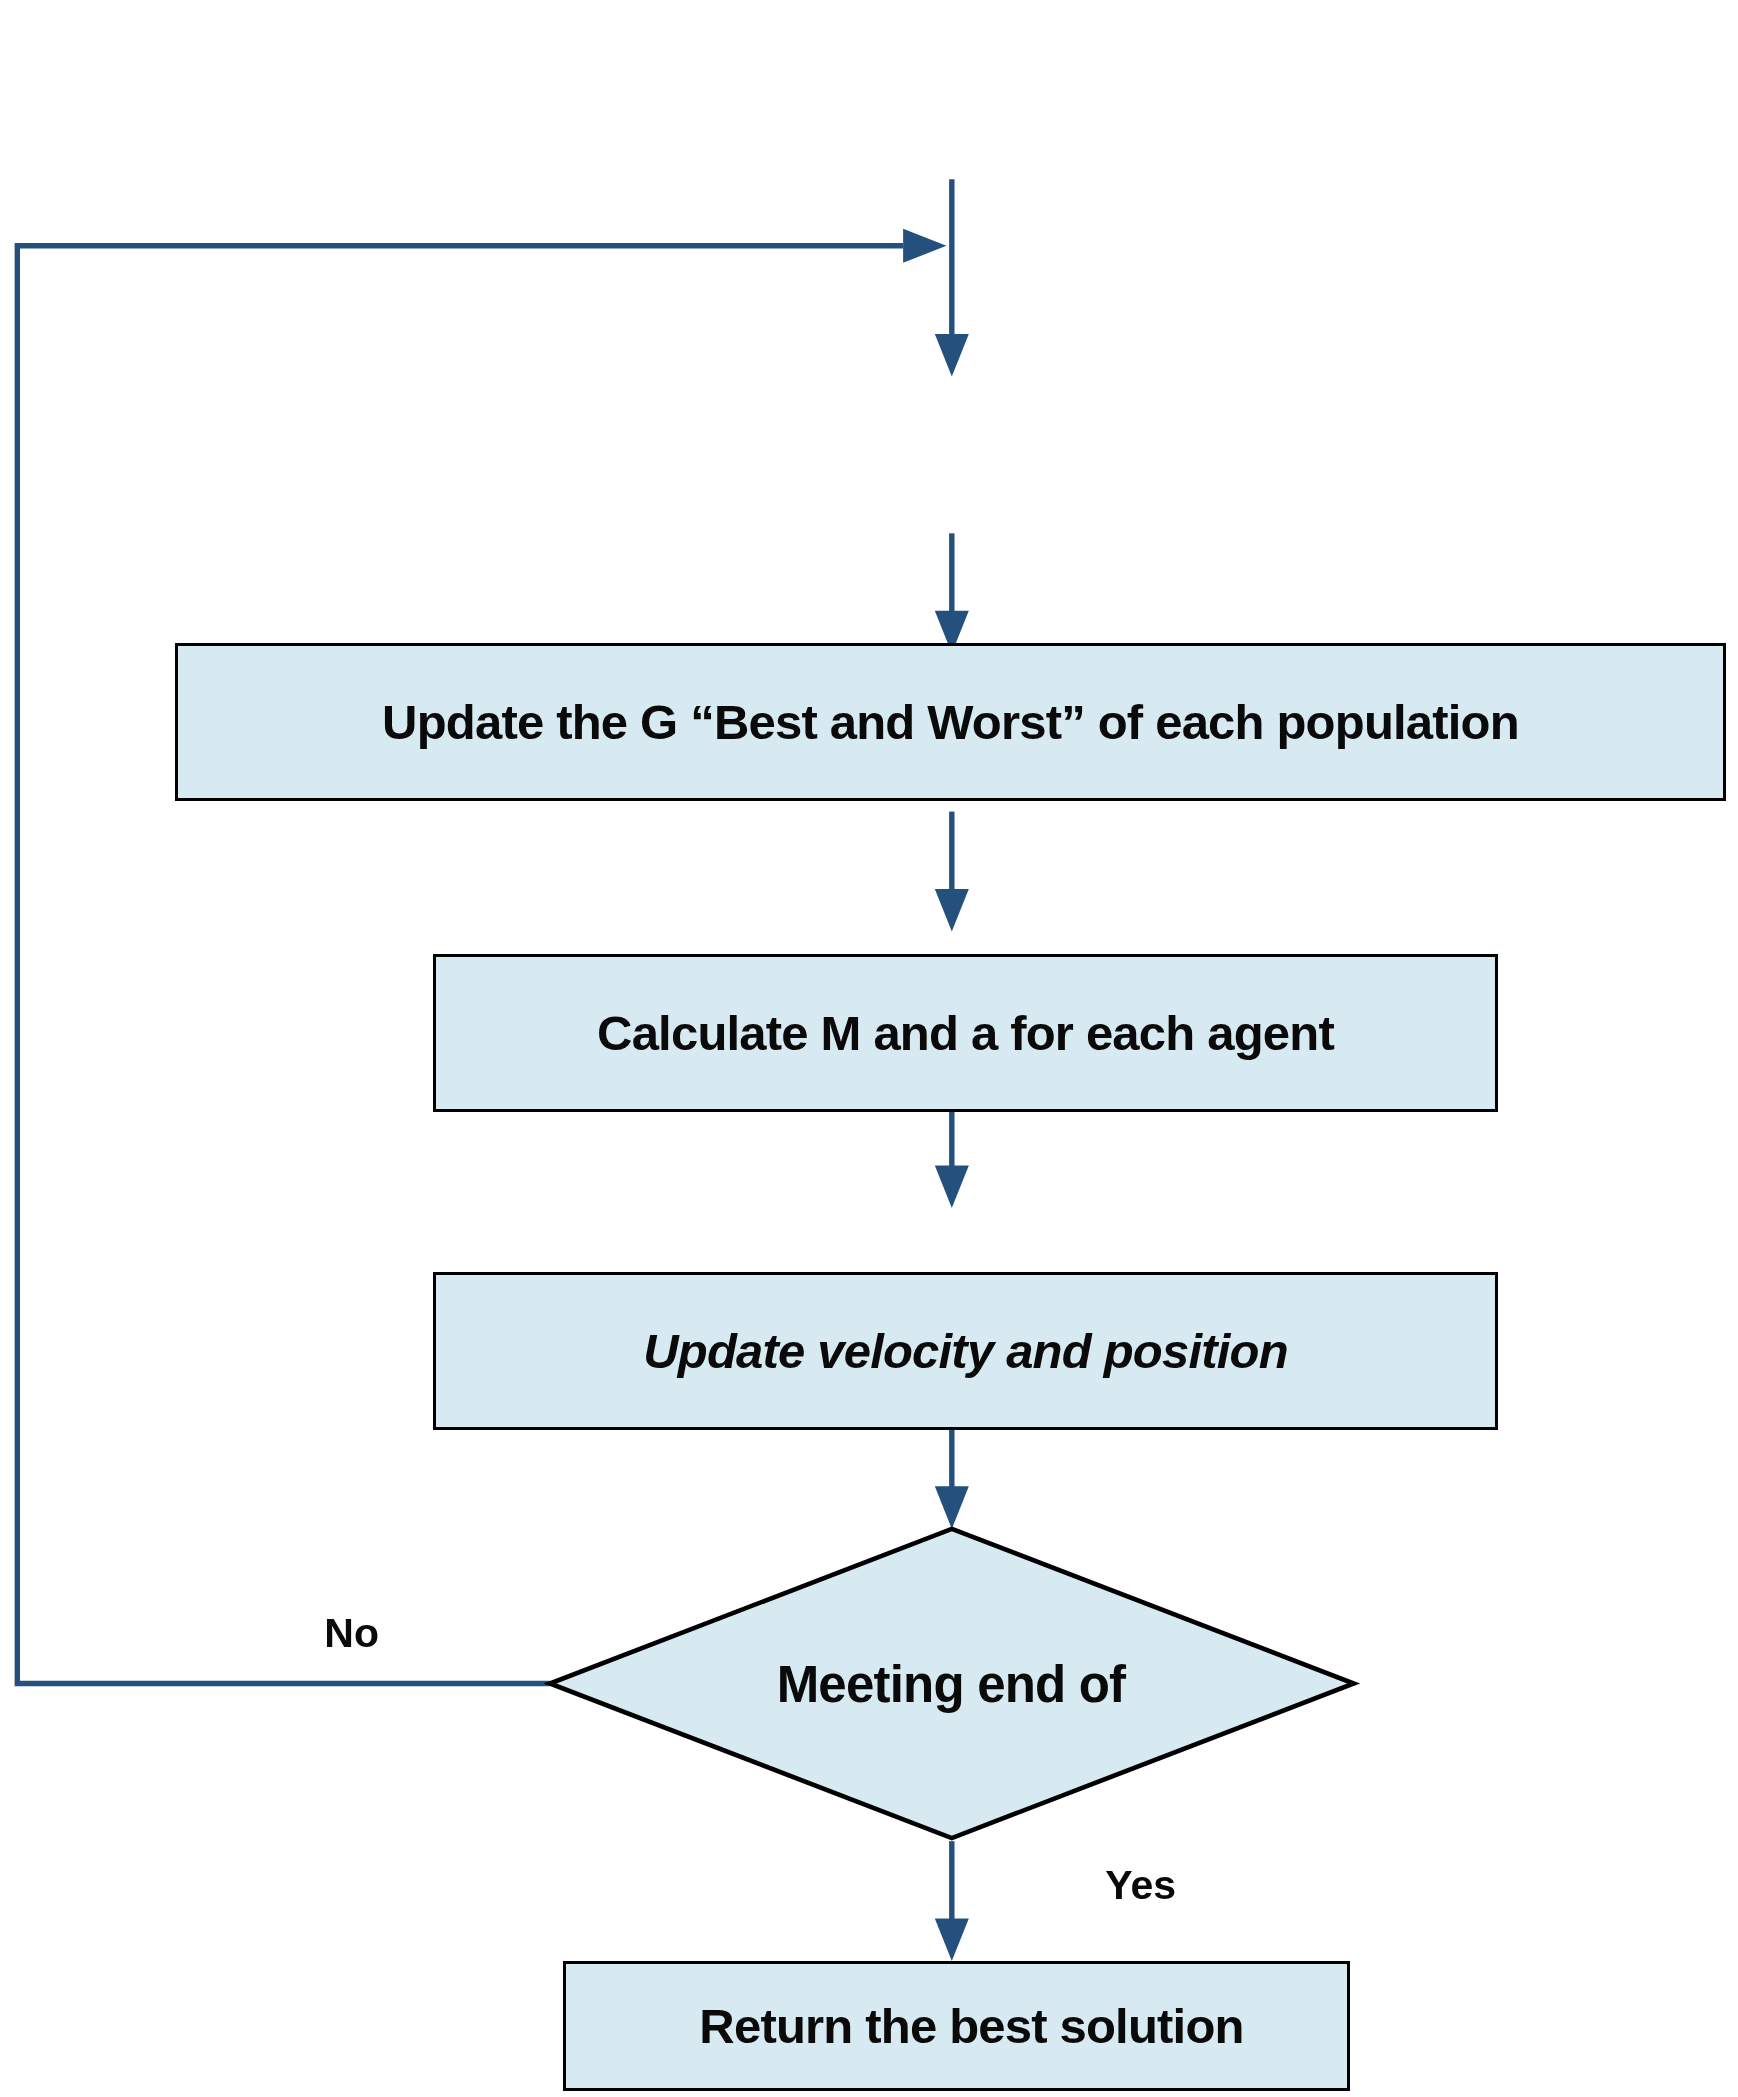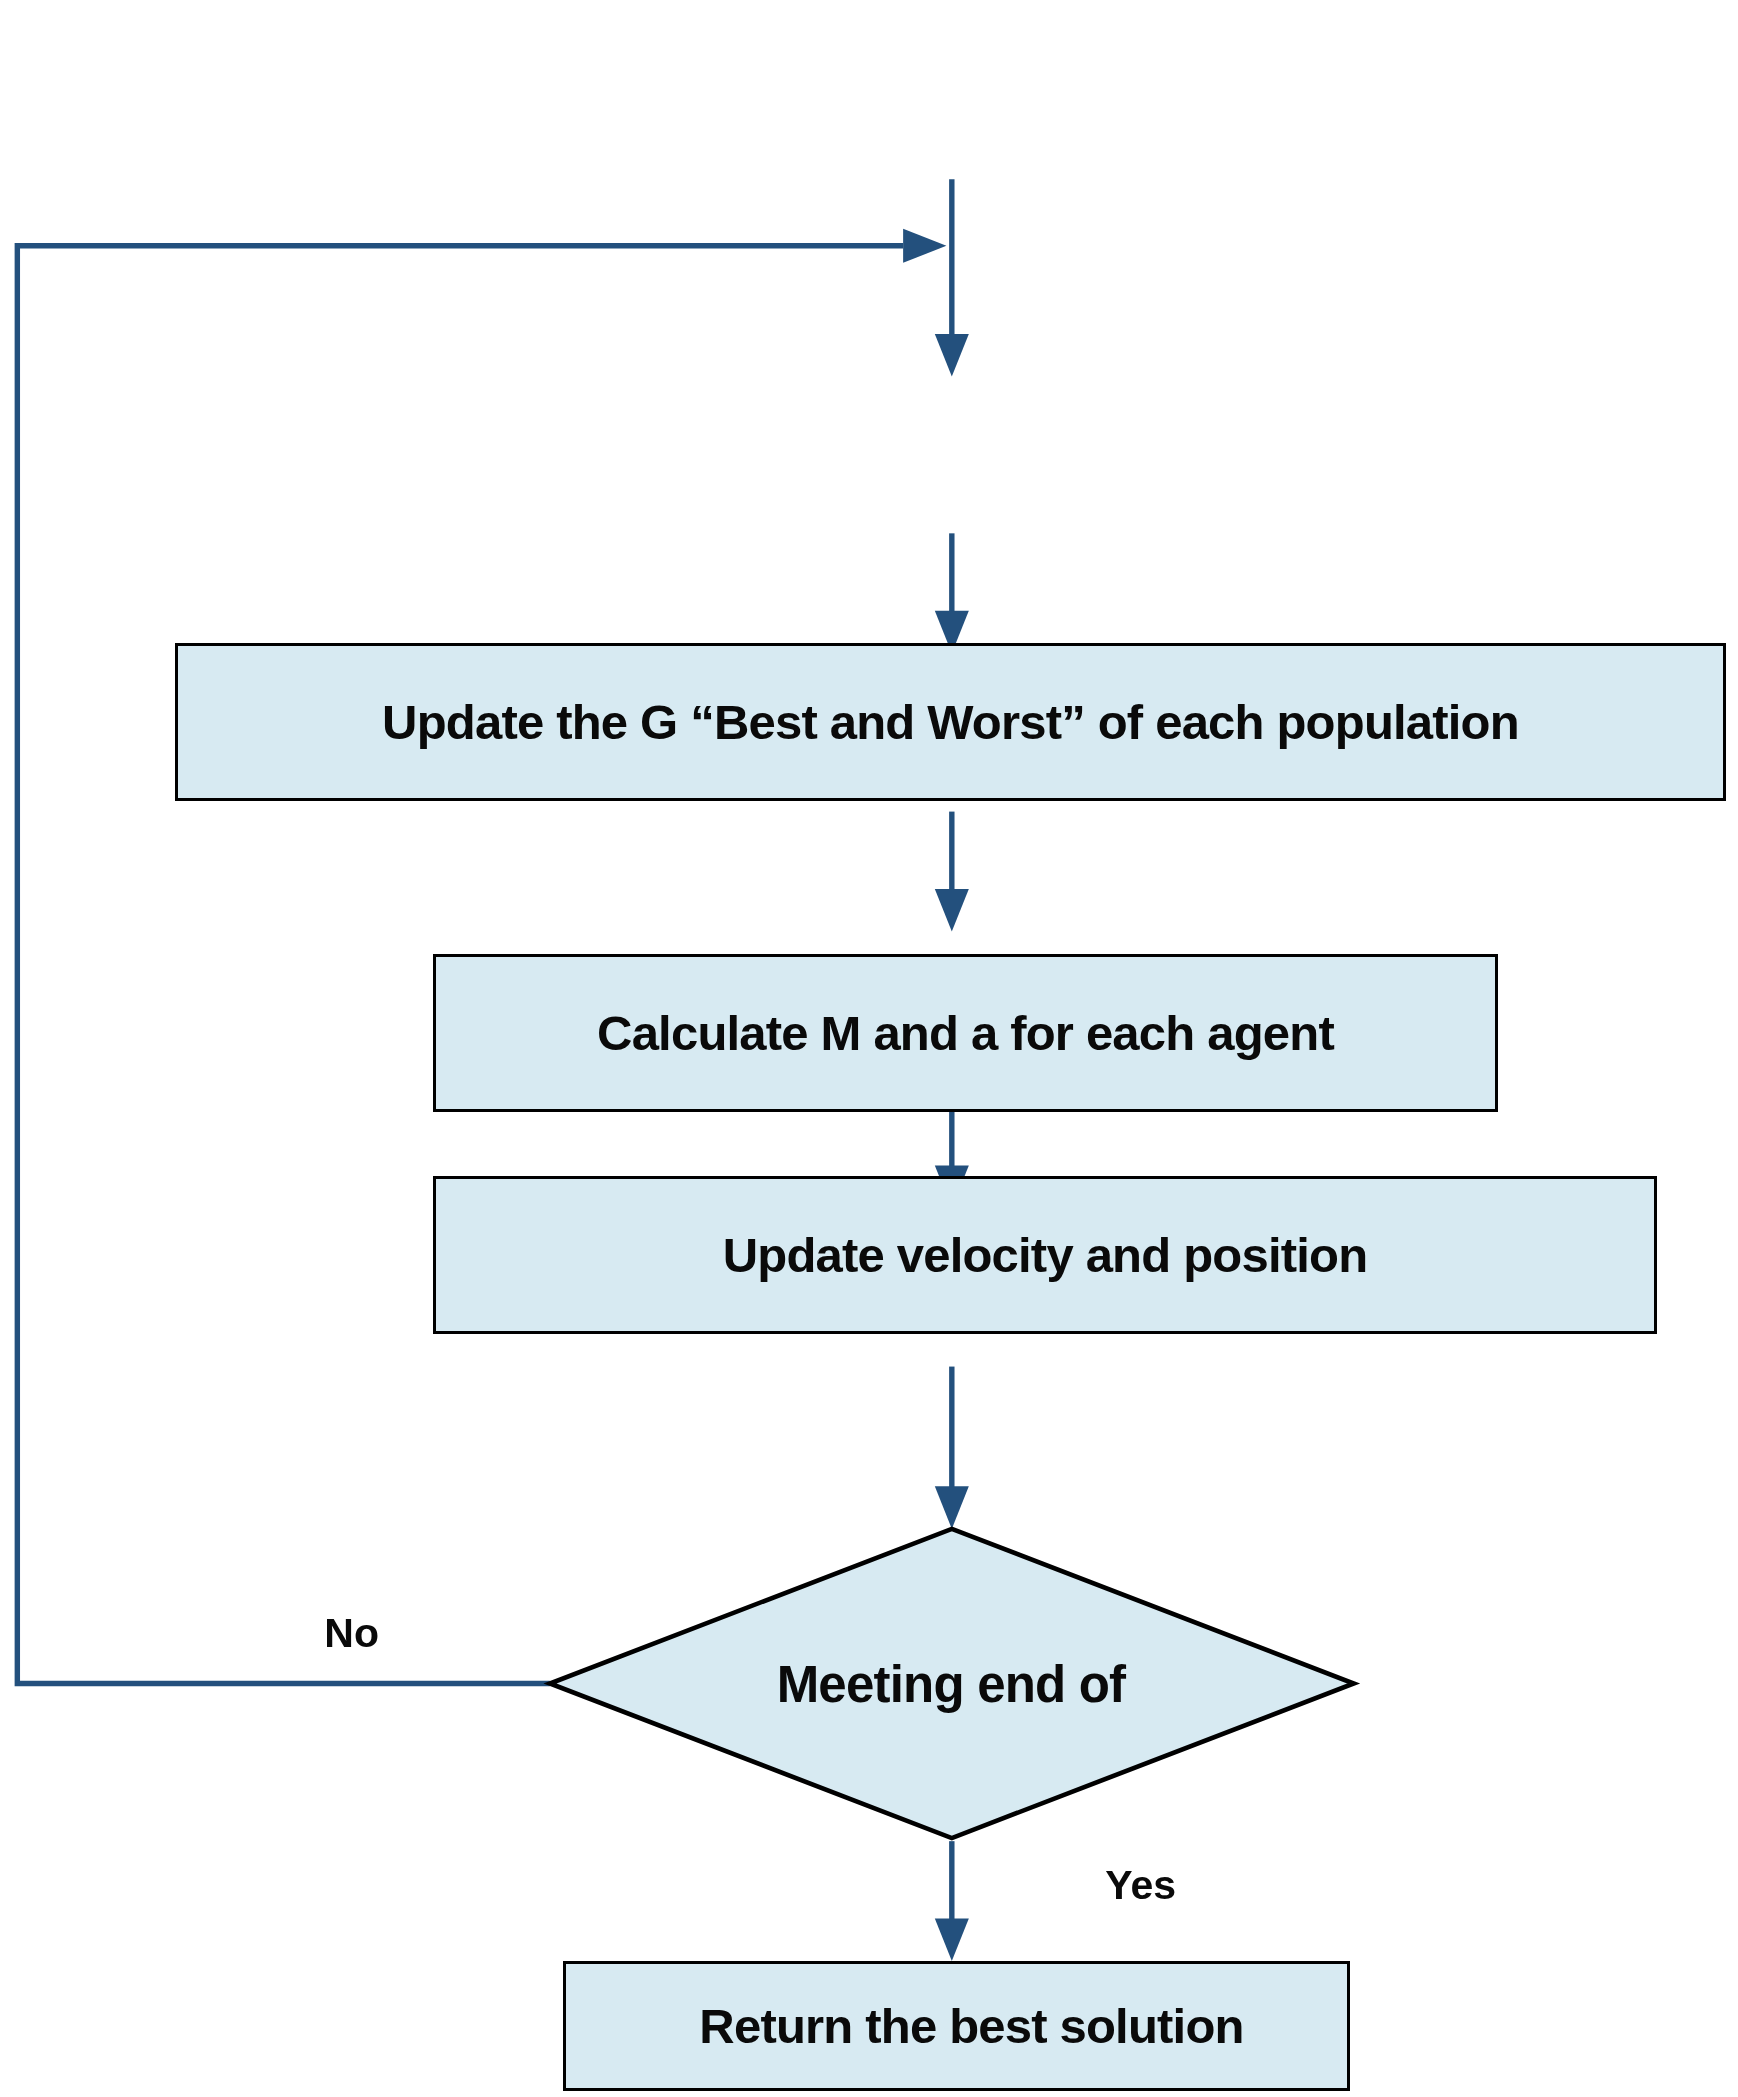--- a/index.html
+++ b/index.html
@@ -35,21 +35,21 @@
     font-weight:bold;
     font-size:49px;
     letter-spacing:-0.8px;
     color:var(--text);
     white-space:nowrap;
   }
   #node-generate{left:517px;top:19.3px;width:881px;height:160px;}
   #node-evaluate{left:433px;top:377px;width:1065px;height:157px;}
   #node-update-best-worst{left:175px;top:643px;width:1551px;height:158px;}
   #node-calculate{left:433px;top:932px;width:1065px;height:158px;margin-top:22px;}
-  #node-update-velocity{left:433px;top:1176px;width:1224px;height:158px;}
+  #node-update-velocity{left:433px;top:1272px;width:1065px;height:158px;font-style:italic;}
   #node-return{left:563px;top:1961px;width:787px;height:130px;padding-left:30px;}
   #decision-text{
     position:absolute;
     left:642px;top:1607px;
     width:618px;height:155px;
     display:flex;
     flex-direction:column;
     align-items:center;
     justify-content:center;
     text-align:center;

